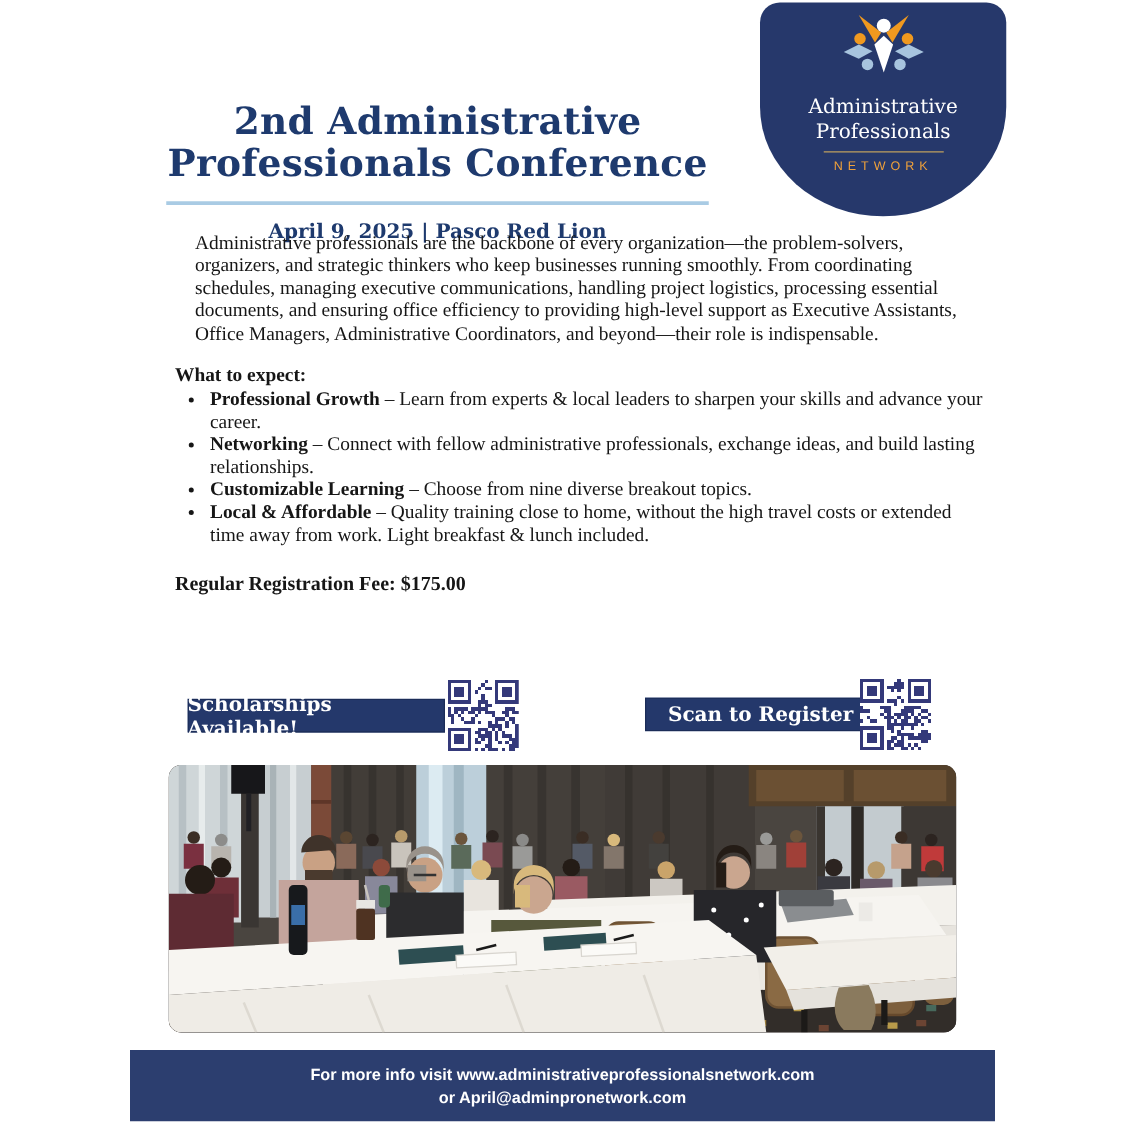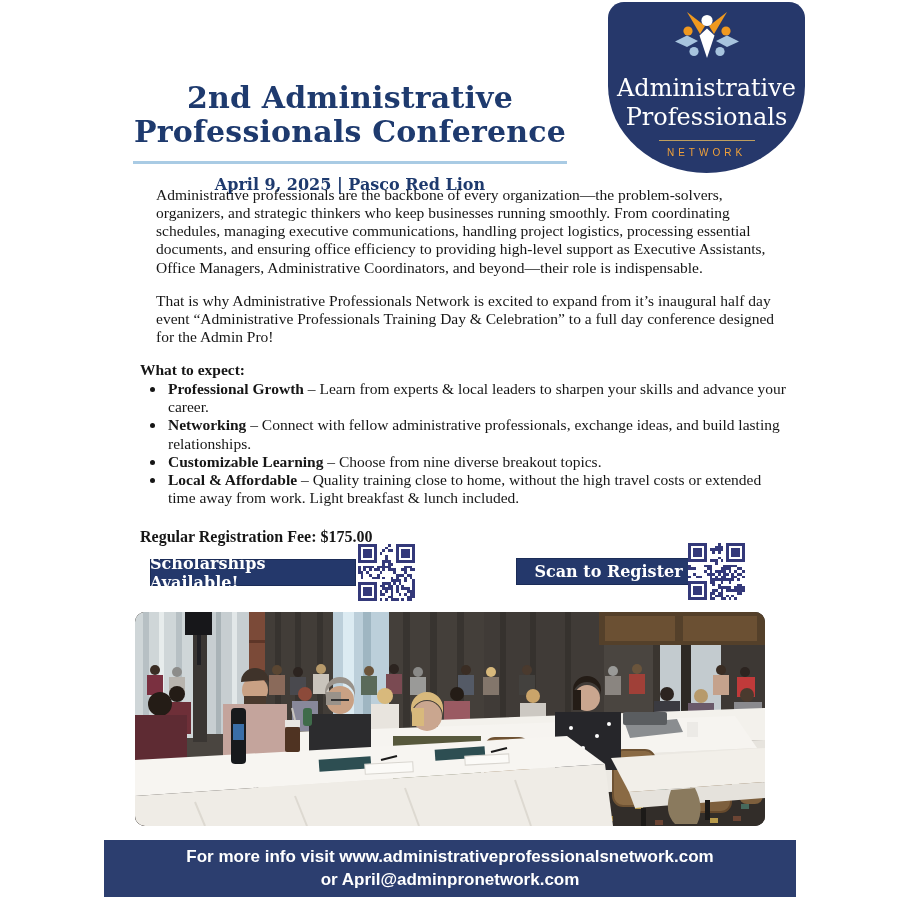--- a/index.html
+++ b/index.html
@@ -9,21 +9,21 @@
   
   .title-block{position:absolute;left:133px;top:36px;width:434px;text-align:center;color:#1e3a6e;}
   .title{font-family:"DejaVu Serif",serif;font-weight:700;font-size:30px;line-height:1.12;letter-spacing:.2px;margin-top:45px;}
   .divider{height:3px;background:#a9cbe4;margin:13px 0 11px;}
   .subtitle{font-family:"DejaVu Serif",serif;font-weight:700;font-size:16px;}
 
   
   .badge{position:absolute;left:608px;top:2px;width:197px;height:171px;background:#26386b;
          border-radius:16px 16px 99px 99px / 16px 16px 88px 88px;text-align:center;color:#fff;}
   .badge-icon{margin-top:6px;}
-  .badge-line{font-family:"DejaVu Serif",serif;font-size:24px;line-height:1.22;}
+  .badge-line{font-family:"DejaVu Serif",serif;font-size:16px;line-height:1.22;}
   .badge-rule{width:96px;height:1px;background:#bf9f5f;margin:7px auto 6px;}
   .badge-network{font-family:"Liberation Sans",sans-serif;font-weight:400;font-size:10px;
                  letter-spacing:4px;color:#f0a13a;}
 
   
   .content{position:absolute;left:140px;top:186px;width:652px;color:#161616;
            font-size:15.5px;line-height:1.17;}
   .content p{margin:0 16px 15px;}
   .expect{font-weight:700;margin:0 0 1px;}
   .content ul{margin:0 0 0 8px;padding-left:18px;}
@@ -41,21 +41,21 @@
   .qr2{left:688px;top:543px;}
 
   
   .photo{position:absolute;left:135px;top:612px;width:630px;height:214px;border-radius:10px;
          overflow:hidden;background:#494440;}
   .photo svg{display:block;}
 
   
   .footer{position:absolute;left:104px;top:840px;width:692px;height:57px;background:#2c3e6f;
           color:#fff;text-align:center;font-family:"Liberation Sans",sans-serif;font-weight:700;
-          font-size:17px;display:flex;flex-direction:column;align-items:center;
+          font-size:13px;display:flex;flex-direction:column;align-items:center;
           justify-content:center;gap:3px;}
 </style>
 </head>
 <body>
 
 <div class="page">
 
   <div class="title-block">
     <div class="title">
       <div>2nd Administrative</div>
@@ -82,21 +82,20 @@
       <polygon points="0,-9.5 7.5,-2.5 0,20 -7.5,-2.5" fill="#ffffff"></polygon>
     </svg>
     <div class="badge-line">Administrative</div>
     <div class="badge-line">Professionals</div>
     <div class="badge-rule"></div>
     <div class="badge-network">NETWORK</div>
   </div>
 
   <div class="content">
     <p>Administrative professionals are the backbone of every organization—the problem-solvers, organizers, and strategic thinkers who keep businesses running smoothly. From coordinating schedules, managing executive communications, handling project logistics, processing essential documents, and ensuring office efficiency to providing high-level support as Executive Assistants, Office Managers, Administrative Coordinators, and beyond—their role is indispensable.</p>
-    <p>That is  why Administrative Professionals Network is excited to expand from it’s inaugural half day event “Administrative Professionals Training Day &amp; Celebration” to a full day conference designed for the Admin Pro!</p>
     <div class="expect">What to expect:</div>
     <ul>
       <li><b>Professional Growth</b><span> – Learn from experts &amp; local leaders to sharpen your skills and advance your career.</span></li>
       <li><b>Networking</b><span> – Connect with fellow administrative professionals, exchange ideas, and build lasting relationships.</span></li>
       <li><b>Customizable Learning</b><span> – Choose from nine diverse breakout topics.</span></li>
       <li><b>Local &amp; Affordable</b><span> – Quality training close to home, without the high travel costs or extended time away from work. Light breakfast &amp; lunch included.</span></li>
     </ul>
     <div class="fee">Regular Registration Fee: $175.00</div>
   </div>
 

